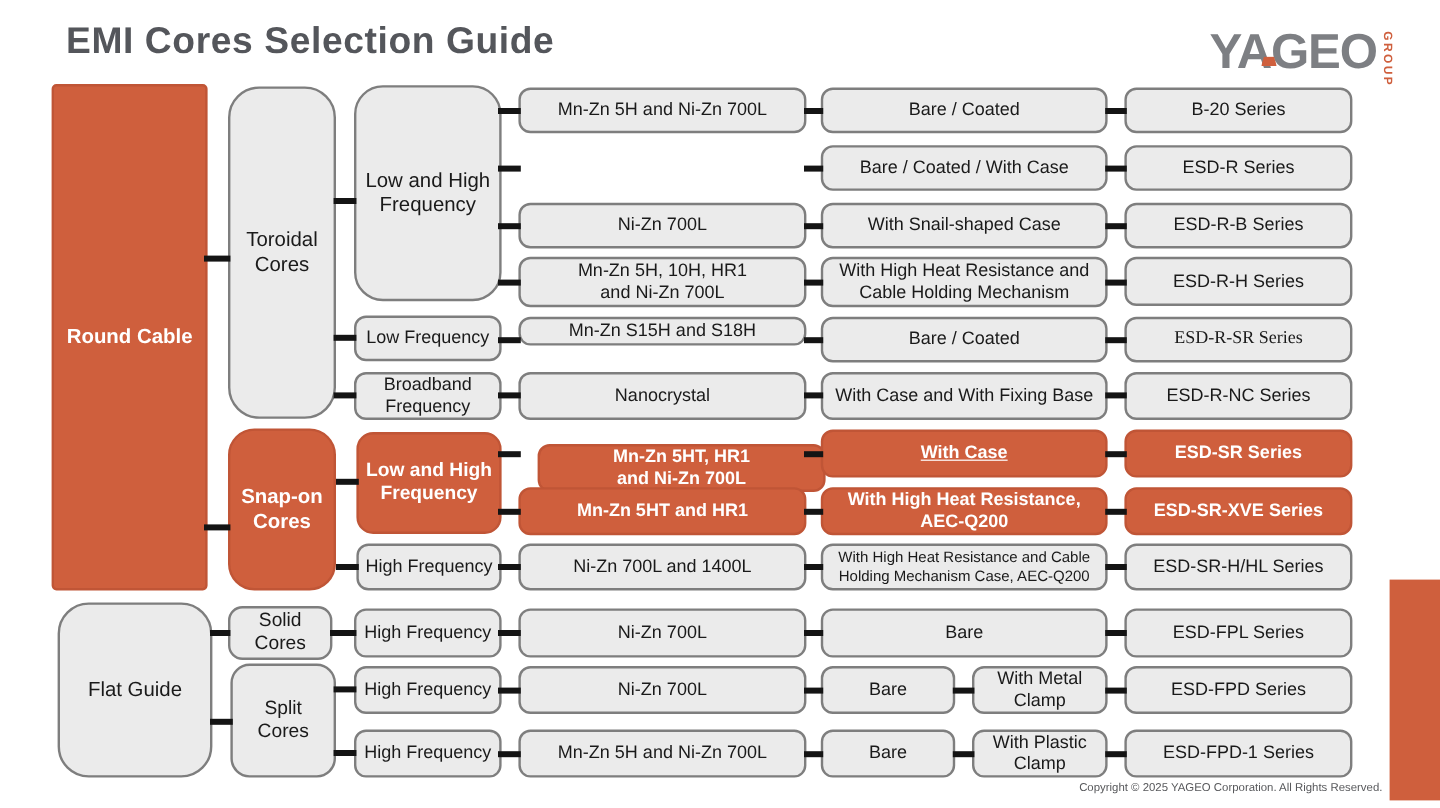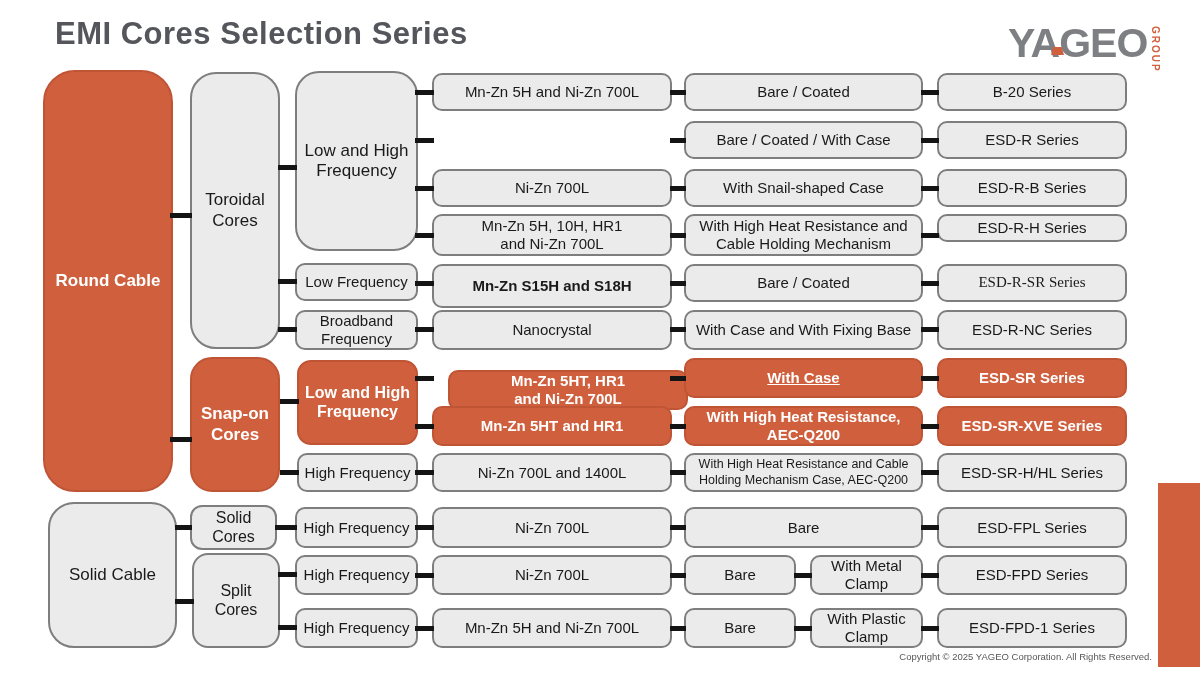--- a/index.html
+++ b/index.html
@@ -38,27 +38,27 @@
   .copyright{
     position:absolute;right:48px;top:651px;font-size:9.5px;color:#57585B;white-space:nowrap;
   }
   .accent-bar{position:absolute;left:1158px;top:483px;width:42px;height:184px;background:#CF5F3D;}
 </style>
 </head>
 <body>
 
 <div class="stage">
 
-  <div class="title">EMI Cores Selection Series</div>
+  <div class="title">EMI Cores Selection Guide</div>
   <div class="logo-word">YAGEO</div>
   <div class="logo-amark"></div>
   <div class="logo-group">GROUP</div>
 
-  <div class="box orange f17" style="left:43px;top:70px;width:130px;height:422px;border-radius:32px;">Round Cable</div>
-  <div class="box gray f17" style="left:48px;top:502px;width:129px;height:146px;border-radius:26px;">Solid Cable</div>
+  <div class="box orange f17" style="left:43px;top:70px;width:130px;height:422px;border-radius:4px;">Round Cable</div>
+  <div class="box gray f17" style="left:48px;top:502px;width:129px;height:146px;border-radius:26px;">Flat Guide</div>
 
   <div class="box gray f17" style="left:190px;top:72px;width:90px;height:277px;border-radius:26px;">Toroidal
 Cores</div>
   <div class="box orange f17" style="left:190px;top:357px;width:90px;height:135px;border-radius:22px;">Snap-on
 Cores</div>
   <div class="box gray f16" style="left:190px;top:505px;width:87px;height:45px;border-radius:12px;">Solid
 Cores</div>
   <div class="box gray f16" style="left:192px;top:553px;width:88px;height:95px;border-radius:16px;">Split
 Cores</div>
 
@@ -71,21 +71,21 @@
 Frequency</div>
   <div class="box gray" style="left:297px;top:453px;width:121px;height:39px;">High Frequency</div>
   <div class="box gray" style="left:295px;top:507px;width:123px;height:41px;">High Frequency</div>
   <div class="box gray" style="left:295px;top:555px;width:123px;height:40px;">High Frequency</div>
   <div class="box gray" style="left:295px;top:608px;width:123px;height:40px;">High Frequency</div>
 
   <div class="box gray" style="left:432px;top:73px;width:240px;height:38px;">Mn-Zn 5H and Ni-Zn 700L</div>
   <div class="box gray" style="left:432px;top:169px;width:240px;height:38px;">Ni-Zn 700L</div>
   <div class="box gray" style="left:432px;top:214px;width:240px;height:42px;">Mn-Zn 5H, 10H, HR1
 and Ni-Zn 700L</div>
-  <div class="box gray" style="left:432px;top:264px;width:240px;height:44px;font-weight:bold;">Mn-Zn S15H and S18H</div>
+  <div class="box gray" style="left:432px;top:264px;width:240px;height:24px;">Mn-Zn S15H and S18H</div>
   <div class="box gray" style="left:432px;top:310px;width:240px;height:40px;">Nanocrystal</div>
   <div class="box orange" style="left:448px;top:358px;width:240px;height:40px;margin-top:12px;">Mn-Zn 5HT, HR1
 and Ni-Zn 700L</div>
   <div class="box orange" style="left:432px;top:406px;width:240px;height:40px;text-align:center;">Mn-Zn 5HT and HR1</div>
   <div class="box gray" style="left:432px;top:453px;width:240px;height:39px;">Ni-Zn 700L and 1400L</div>
   <div class="box gray" style="left:432px;top:507px;width:240px;height:41px;">Ni-Zn 700L</div>
   <div class="box gray" style="left:432px;top:555px;width:240px;height:40px;">Ni-Zn 700L</div>
   <div class="box gray" style="left:432px;top:608px;width:240px;height:40px;">Mn-Zn 5H and Ni-Zn 700L</div>
 
   <div class="box gray" style="left:684px;top:73px;width:239px;height:38px;">Bare / Coated</div>
@@ -104,21 +104,21 @@
   <div class="box gray" style="left:684px;top:555px;width:112px;height:40px;">Bare</div>
   <div class="box gray" style="left:810px;top:555px;width:113px;height:40px;">With Metal
 Clamp</div>
   <div class="box gray" style="left:684px;top:608px;width:112px;height:40px;">Bare</div>
   <div class="box gray" style="left:810px;top:608px;width:113px;height:40px;">With Plastic
 Clamp</div>
 
   <div class="box gray" style="left:937px;top:73px;width:190px;height:38px;">B-20 Series</div>
   <div class="box gray" style="left:937px;top:121px;width:190px;height:38px;">ESD-R Series</div>
   <div class="box gray" style="left:937px;top:169px;width:190px;height:38px;">ESD-R-B Series</div>
-  <div class="box gray" style="left:937px;top:214px;width:190px;height:28px;">ESD-R-H Series</div>
+  <div class="box gray" style="left:937px;top:214px;width:190px;height:41px;">ESD-R-H Series</div>
   <div class="box gray" style="left:937px;top:264px;width:190px;height:38px;font-family:Liberation Serif, serif;">ESD-R-SR Series</div>
   <div class="box gray" style="left:937px;top:310px;width:190px;height:40px;">ESD-R-NC Series</div>
   <div class="box orange" style="left:937px;top:358px;width:190px;height:40px;">ESD-SR Series</div>
   <div class="box orange" style="left:937px;top:406px;width:190px;height:40px;">ESD-SR-XVE Series</div>
   <div class="box gray" style="left:937px;top:453px;width:190px;height:39px;">ESD-SR-H/HL Series</div>
   <div class="box gray" style="left:937px;top:507px;width:190px;height:41px;">ESD-FPL Series</div>
   <div class="box gray" style="left:937px;top:555px;width:190px;height:40px;">ESD-FPD Series</div>
   <div class="box gray" style="left:937px;top:608px;width:190px;height:40px;">ESD-FPD-1 Series</div>
 
   <div class="accent-bar"></div>

